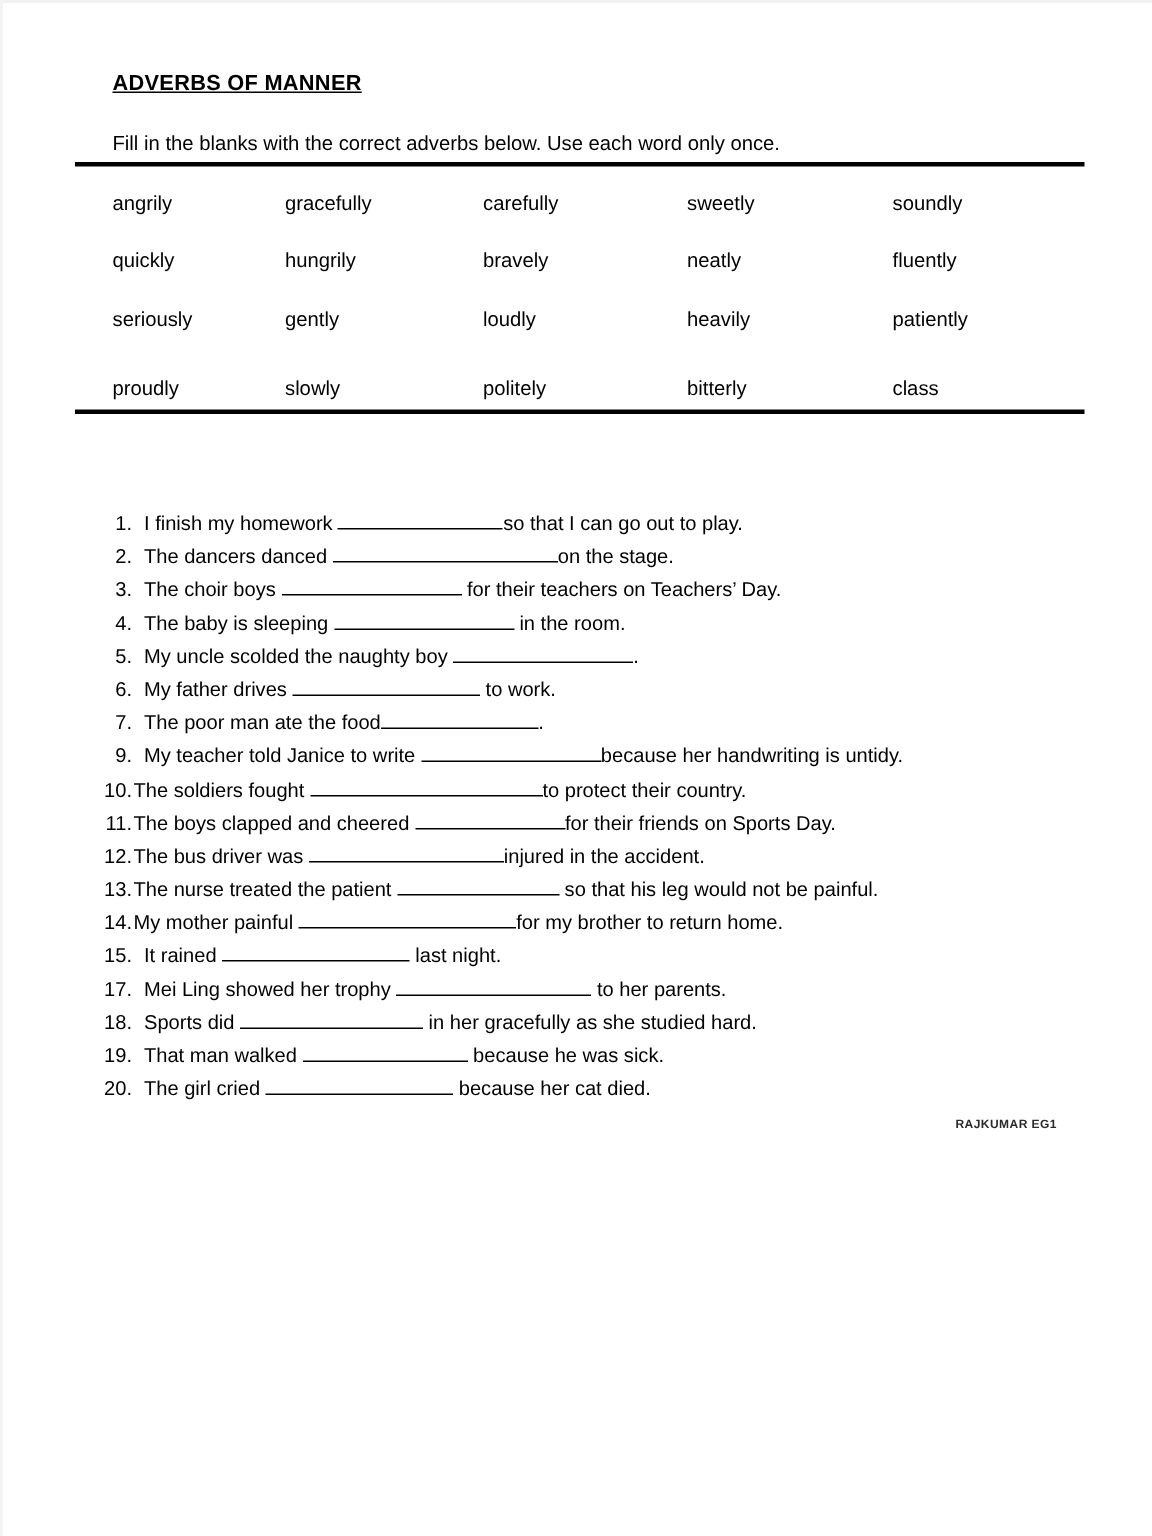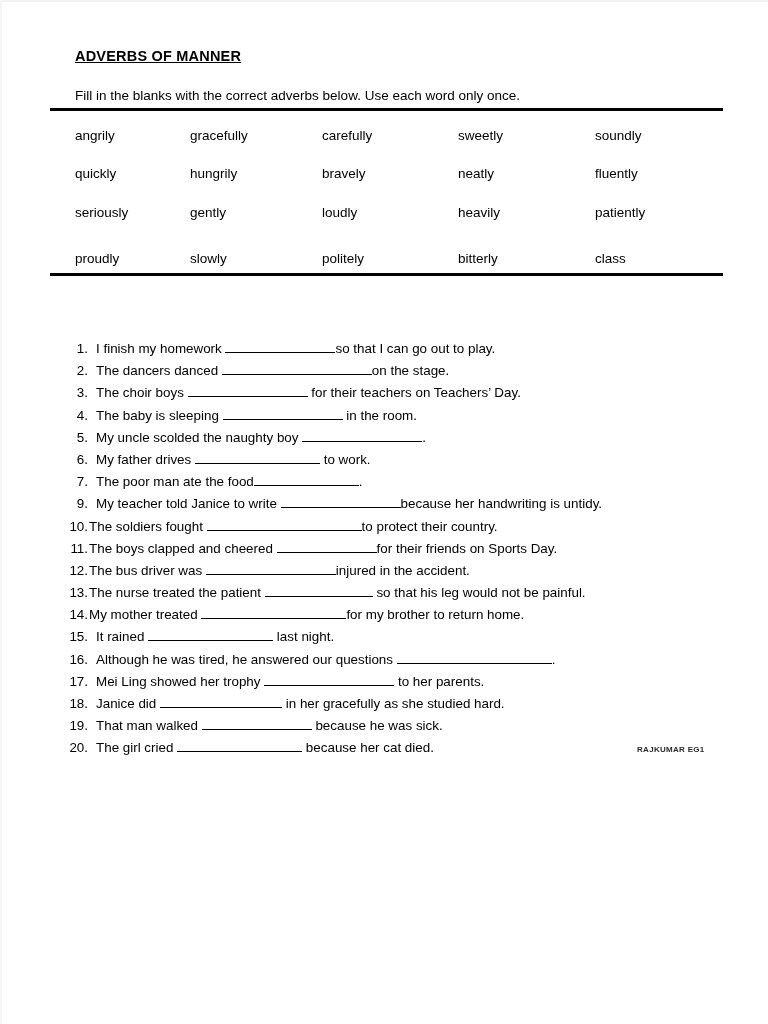--- a/index.html
+++ b/index.html
@@ -199,24 +199,23 @@
       <div class="q-row"><span class="q-num">3.</span><span class="q-gap wide"></span><span class="q-text">The choir boys </span><span class="blank" style="width: 120px;"></span><span class="q-text"> for their teachers on Teachers’ Day.</span></div>
       <div class="q-row"><span class="q-num">4.</span><span class="q-gap wide"></span><span class="q-text">The baby is sleeping </span><span class="blank" style="width: 120px;"></span><span class="q-text"> in the room.</span></div>
       <div class="q-row"><span class="q-num">5.</span><span class="q-gap wide"></span><span class="q-text">My uncle scolded the naughty boy </span><span class="blank" style="width: 120px;"></span><span class="q-text">.</span></div>
       <div class="q-row"><span class="q-num">6.</span><span class="q-gap wide"></span><span class="q-text">My father drives </span><span class="blank" style="width: 125px;"></span><span class="q-text"> to work.</span></div>
       <div class="q-row"><span class="q-num">7.</span><span class="q-gap wide"></span><span class="q-text">The poor man ate the food</span><span class="blank" style="width: 105px;"></span><span class="q-text">.</span></div>
       <div class="q-row"><span class="q-num">9.</span><span class="q-gap wide"></span><span class="q-text">My teacher told Janice to write </span><span class="blank" style="width: 120px;"></span><span class="q-text">because her handwriting is untidy.</span></div>
       <div class="q-row"><span class="q-num">10.</span><span class="q-gap narrow"></span><span class="q-text">The soldiers fought </span><span class="blank" style="width: 155px;"></span><span class="q-text">to protect their country.</span></div>
       <div class="q-row"><span class="q-num">11.</span><span class="q-gap narrow"></span><span class="q-text">The boys clapped and cheered </span><span class="blank" style="width: 100px;"></span><span class="q-text">for their friends on Sports Day.</span></div>
       <div class="q-row"><span class="q-num">12.</span><span class="q-gap narrow"></span><span class="q-text">The bus driver was </span><span class="blank" style="width: 130px;"></span><span class="q-text">injured in the accident.</span></div>
       <div class="q-row"><span class="q-num">13.</span><span class="q-gap narrow"></span><span class="q-text">The nurse treated the patient </span><span class="blank" style="width: 108px;"></span><span class="q-text"> so that his leg would not be painful.</span></div>
-      <div class="q-row"><span class="q-num">14.</span><span class="q-gap narrow"></span><span class="q-text">My mother treated </span><span class="blank" style="width: 145px;"></span><span class="q-text">for my brother to return home.</span></div>
+      <div class="q-row"><span class="q-num">14.</span><span class="q-gap narrow"></span><span class="q-text">My mother painful </span><span class="blank" style="width: 145px;"></span><span class="q-text">for my brother to return home.</span></div>
       <div class="q-row"><span class="q-num">15.</span><span class="q-gap wide"></span><span class="q-text">It rained </span><span class="blank" style="width: 125px;"></span><span class="q-text"> last night.</span></div>
-      <div class="q-row"><span class="q-num">16.</span><span class="q-gap wide"></span><span class="q-text">Although he was tired, he answered our questions </span><span class="blank" style="width: 155px;"></span><span class="q-text">.</span></div>
       <div class="q-row"><span class="q-num">17.</span><span class="q-gap wide"></span><span class="q-text">Mei Ling showed her trophy </span><span class="blank" style="width: 130px;"></span><span class="q-text"> to her parents.</span></div>
-      <div class="q-row"><span class="q-num">18.</span><span class="q-gap wide"></span><span class="q-text">Janice did </span><span class="blank" style="width: 122px;"></span><span class="q-text"> in her gracefully as she studied hard.</span></div>
+      <div class="q-row"><span class="q-num">18.</span><span class="q-gap wide"></span><span class="q-text">Sports did </span><span class="blank" style="width: 122px;"></span><span class="q-text"> in her gracefully as she studied hard.</span></div>
       <div class="q-row"><span class="q-num">19.</span><span class="q-gap wide"></span><span class="q-text">That man walked </span><span class="blank" style="width: 110px;"></span><span class="q-text"> because he was sick.</span></div>
       <div class="q-row"><span class="q-num">20.</span><span class="q-gap wide"></span><span class="q-text">The girl cried </span><span class="blank" style="width: 125px;"></span><span class="q-text"> because her cat died.</span></div>
     </div>
 
   <div class="footer">RAJKUMAR EG1</div>
 
 </div>
 
 </body></html>

